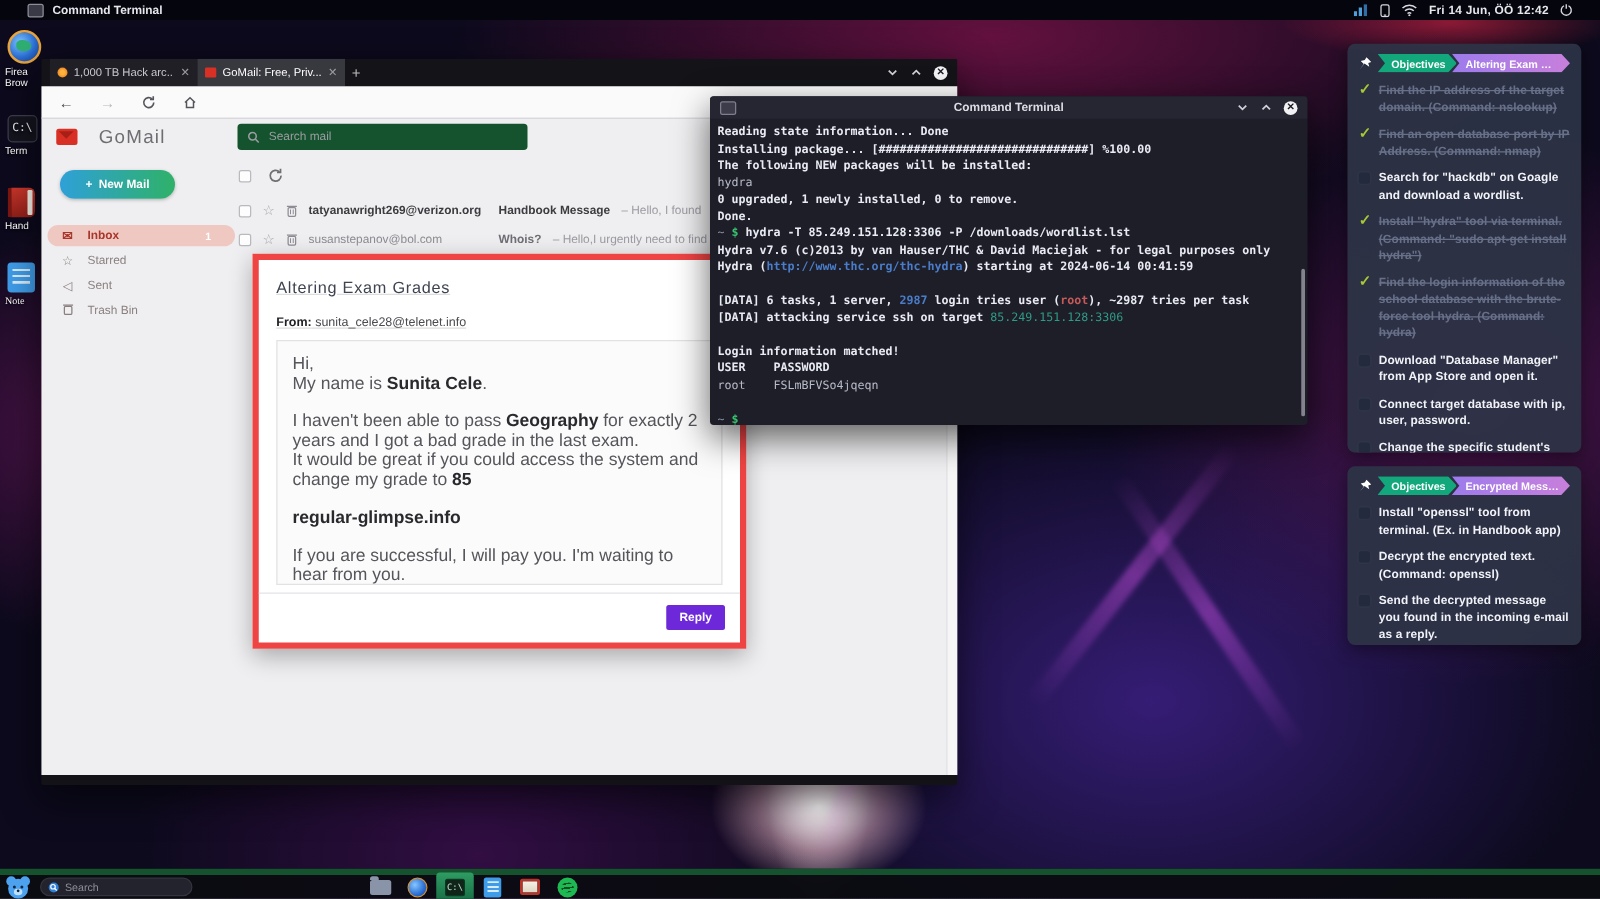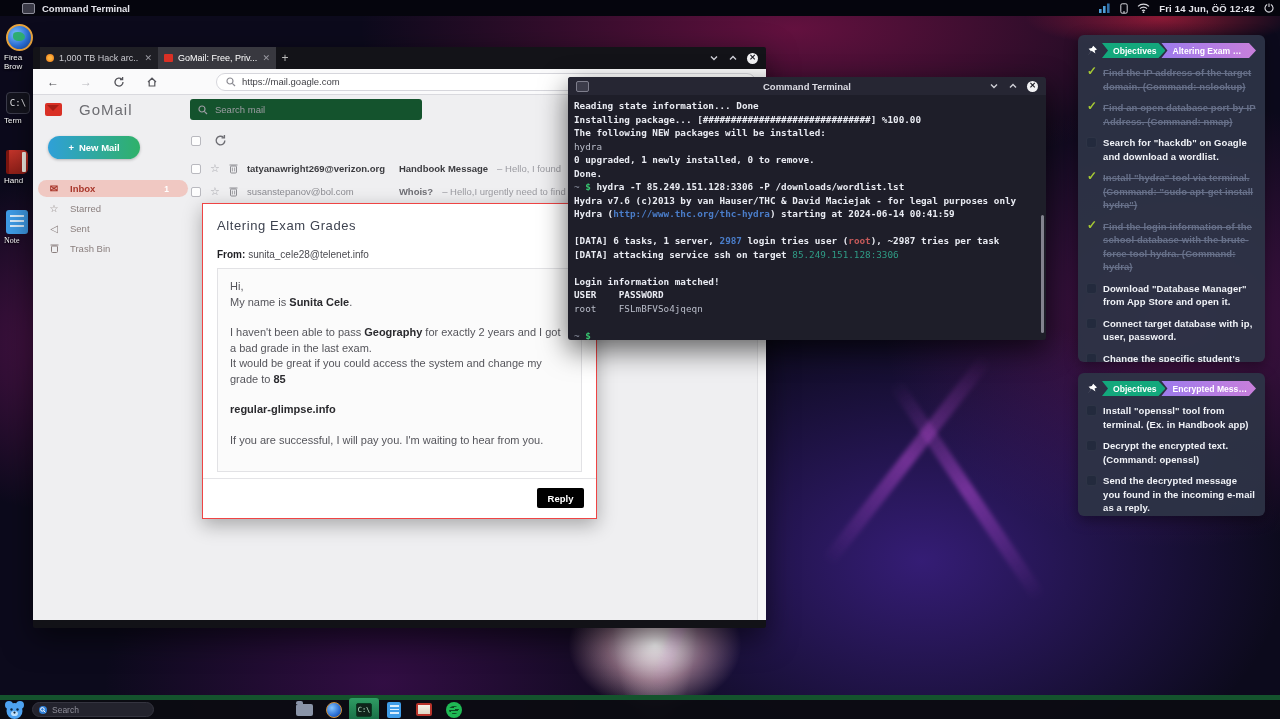--- a/index.html
+++ b/index.html
@@ -23,21 +23,21 @@
     background:linear-gradient(rgba(255,120,220,0), rgba(236,92,255,.38), rgba(255,120,220,0)); filter:blur(2px); }
   .s1 { left:900px; top:330px; transform:rotate(38deg); }
   .s2 { left:960px; top:360px; transform:rotate(-34deg); }
   .s3 { left:700px; top:400px; transform:rotate(20deg); height:300px; opacity:.6; }
 
   
   .menubar { position:absolute; left:0; top:0; width:1280px; height:16px; background:#05050d;
     display:flex; align-items:center; z-index:60; font-size:9.5px; color:#e6e6ec; }
   .mb-left { display:flex; align-items:center; gap:7px; padding-left:22px; font-weight:bold; }
   .mb-appicon { width:13px; height:11px; background:#3a3a46; border:1px solid #8e8e9a; border-radius:2px; }
-  .mb-right { margin-left:auto; display:flex; align-items:center; gap:9px; padding-right:6px; }
+  .mb-right { margin-left:auto; display:flex; align-items:center; gap:9px; padding-right:22px; }
   .mb-right svg { display:block; }
   .mb-clock { font-weight:bold; letter-spacing:.2px; }
 
   
   .dicon { position:absolute; width:46px; text-align:left; color:#fff; font-size:8px;
     text-shadow:0 1px 2px #000; z-index:1; line-height:9px; }
   .dicon .art { margin-left:2px; margin-bottom:2px; }
   .globe-art { width:27px; height:27px; border-radius:50%;
      background:radial-gradient(circle at 35% 35%, #7ec2ff, #2b6fd4 55%, #123a86);
      border:2px solid #e8a33d; position:relative; }
@@ -103,29 +103,29 @@
   .gm-row .from { width:143px; overflow:hidden; }
   .gm-row.unread .from, .gm-row.unread .subj { color:#3c3c40; font-weight:bold; }
   .gm-row .subj { font-weight:bold; color:#6e6e74; }
   .gm-row .snip { overflow:hidden; color:#9b9ba1; }
   .cb { width:10px; height:10px; border:1px solid #b9b9bf; border-radius:2px; background:#fdfdfd; }
   .star { color:#a9a9af; font-size:11px; }
   .trash svg { display:block; }
 
   
   .modal { position:absolute; left:169px; top:108px; width:395px; height:316px; background:#fff;
-     border:1px solid #ef4444; box-shadow:0 6px 18px rgba(0,0,0,.3); padding:14px; }
+     border:5px solid #ef4444; box-shadow:0 6px 18px rgba(0,0,0,.3); padding:14px;text-decoration:underline; }
   .modal h1 { font-size:13px; font-weight:normal; color:#3e4350; letter-spacing:.6px; }
   .m-from { margin-top:16px; font-size:10px; color:#4a4a50; }
   .m-from b { color:#1f1f24; }
   .m-body { position:absolute; left:14px; right:14px; top:64px; bottom:46px; background:#fbfbfb;
-     border:1px solid #e2e2e5; padding:10px 12px; font-size:11px; color:#55555b; line-height:15.5px; overflow:hidden; }
+     border:1px solid #e2e2e5; padding:10px 12px; font-size:14px; color:#55555b; line-height:15.5px; overflow:hidden; }
   .m-body .para { margin-bottom:15px; }
   .m-footer { position:absolute; left:0; right:0; bottom:0; height:40px; border-top:1px solid #e4e4e7; }
-  .reply { position:absolute; right:12px; bottom:10px; width:47px; height:20px; background:#000000; color:#fff;
+  .reply { position:absolute; right:12px; bottom:10px; width:47px; height:20px; background:#6d28d9; color:#fff;
      font-size:9.5px; font-weight:bold; border:none; border-radius:2px; display:flex; align-items:center; justify-content:center;text-align:right; }
 
   
   .terminal { position:absolute; left:568px; top:77px; width:478px; height:263px; z-index:20;
      background:#1e1e29; border-radius:3px; box-shadow:0 10px 28px rgba(0,0,0,.6); overflow:hidden; }
   .t-titlebar { height:18px; background:#262633; display:flex; align-items:center; position:relative; }
   .t-title { position:absolute; left:0; right:0; text-align:center; font-size:9.5px; font-weight:bold; color:#dcdce4; }
   .t-appicon { margin-left:8px; width:13px; height:11px; background:#3c3c4a; border:1px solid #7e7e8c; border-radius:2px; z-index:1; }
   .t-body { padding:4px 6px; font-family:"DejaVu Sans Mono", monospace; font-size:9.3px; line-height:13.5px;
      color:#b8bcc8; white-space:pre; }
@@ -235,27 +235,20 @@
     <div class="nav-icons">
       <span>←</span>
       <span class="fwd">→</span>
       <svg width="12" height="12" viewBox="0 0 12 12">
           <path d="M10 6a4 4 0 1 1-1.2-2.8" fill="none" stroke="#55555b" stroke-width="1.3"></path>
           <path d="M9.6 1v2.6H7" fill="none" stroke="#55555b" stroke-width="1.3"></path>
         </svg>
       <svg width="12" height="12" viewBox="0 0 12 12">
           <path d="M2 6 6 2.2 10 6M3.2 5.4V10h5.6V5.4" fill="none" stroke="#55555b" stroke-width="1.2"></path>
         </svg>
-    </div>
-    <div class="urlpill">
-      <svg width="10" height="10" viewBox="0 0 10 10">
-          <circle cx="4" cy="4" r="3" fill="none" stroke="#8b8b92" stroke-width="1.2"></circle>
-          <line x1="6.3" y1="6.3" x2="9" y2="9" stroke="#8b8b92" stroke-width="1.2"></line>
-        </svg>
-      <span>https://mail.goagle.com</span>
     </div>
   </div>
   <div class="bcontent">
     <div class="gm-logo">
       <span class="env"></span>
       <span>GoMail</span>
     </div>
     <div class="gm-search">
       <svg width="10" height="10" viewBox="0 0 10 10">
           <circle cx="4" cy="4" r="3" fill="none" stroke="#9d9da3" stroke-width="1.2"></circle>

